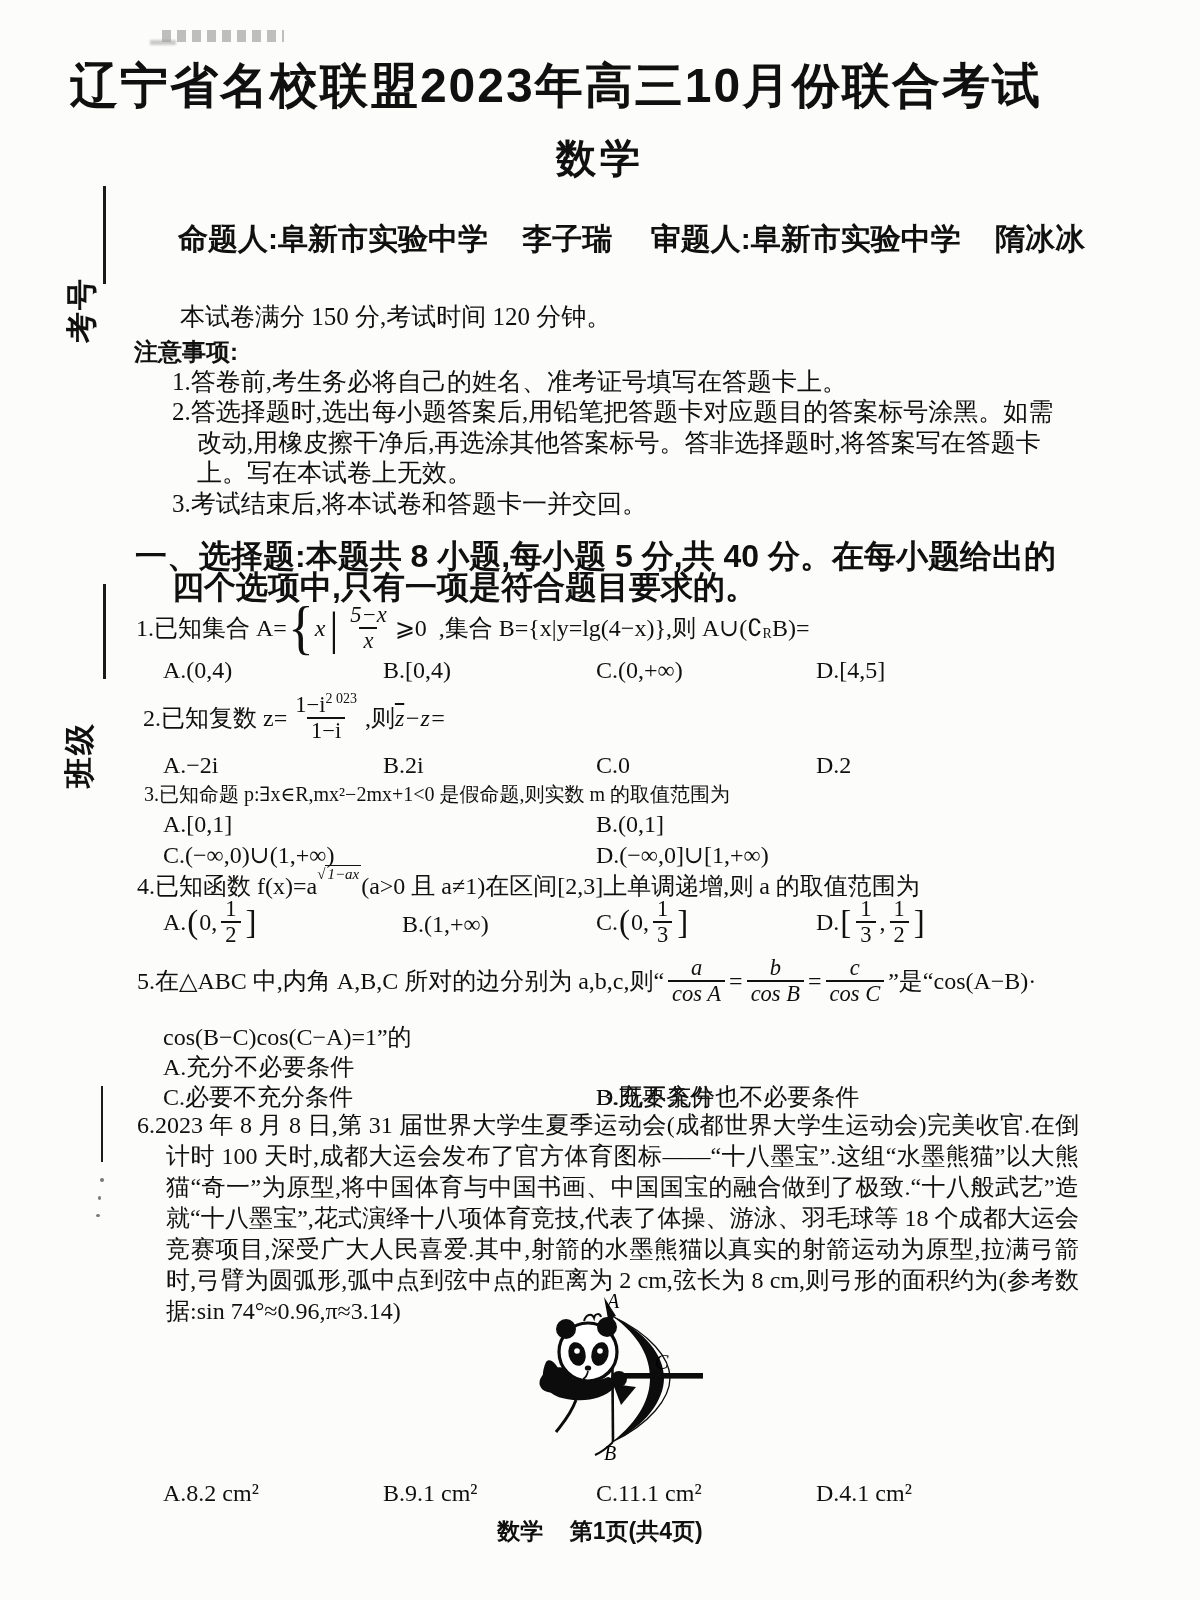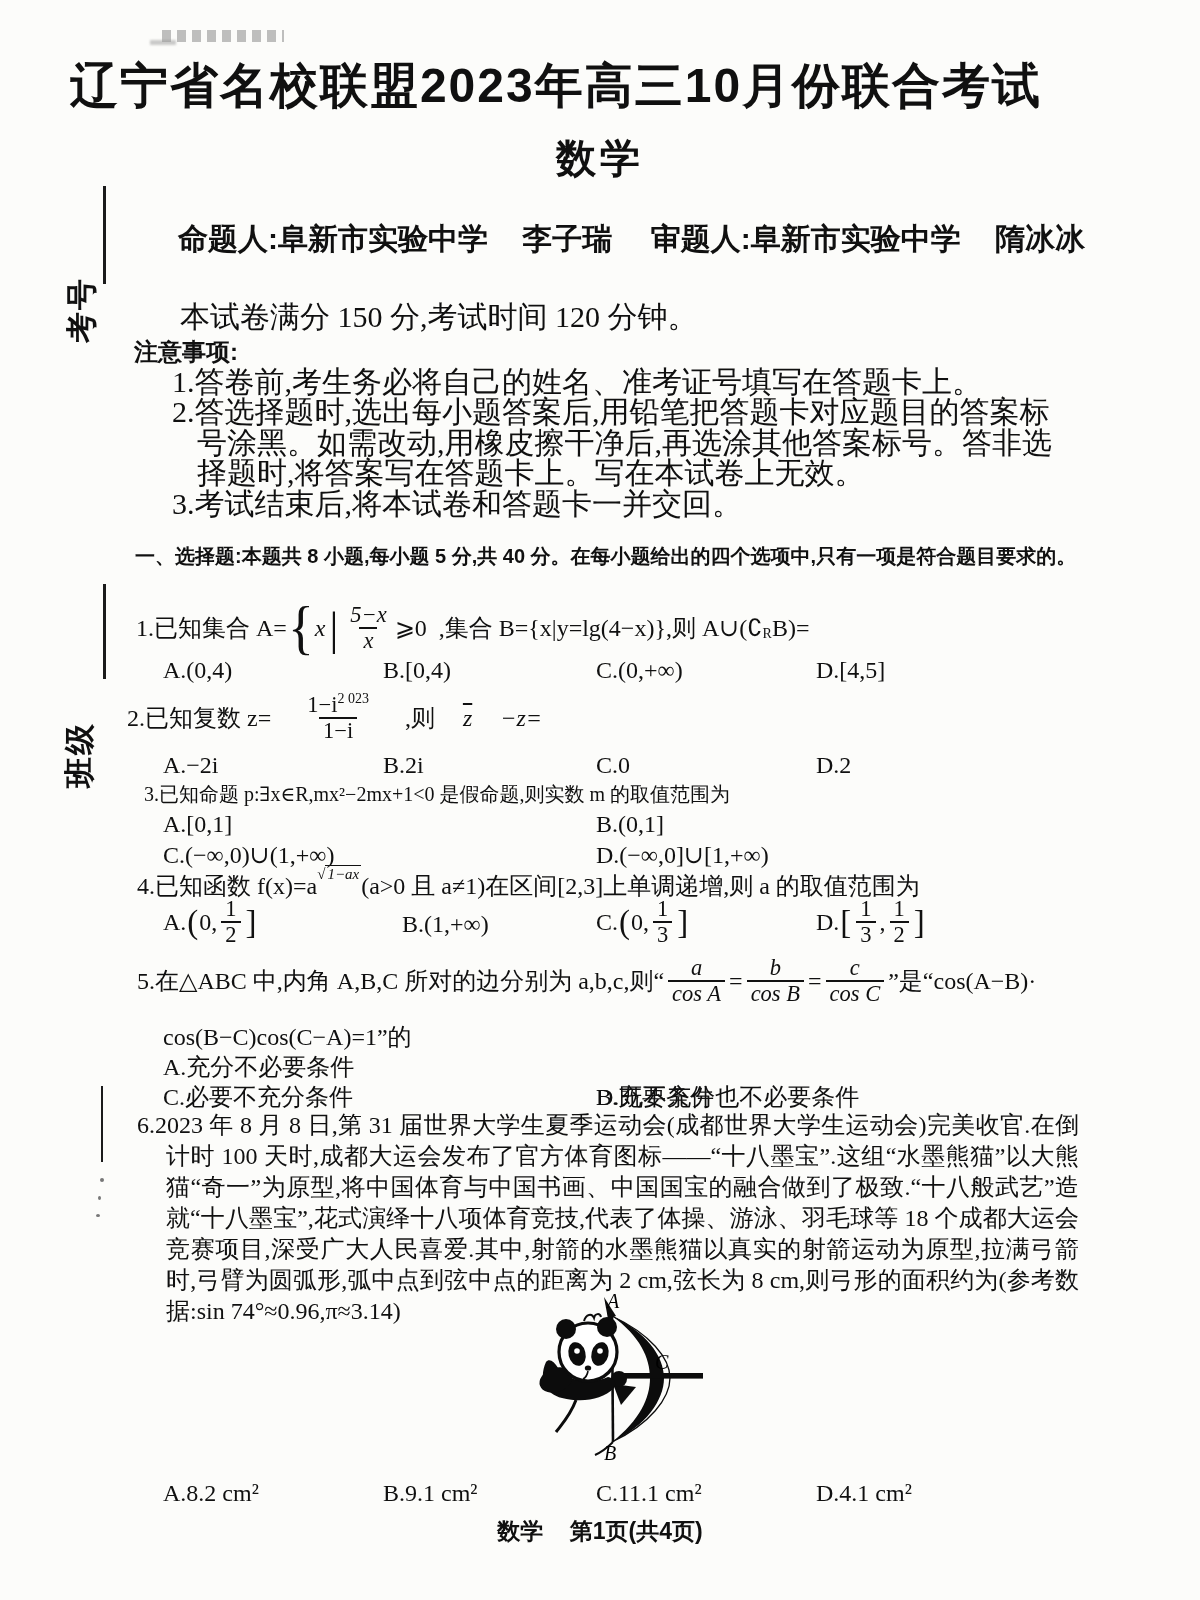--- a/index.html
+++ b/index.html
@@ -10,21 +10,21 @@
     font-family:"Liberation Serif","DejaVu Serif","DejaVu Sans",serif;
   }
   .hei { font-family:"Liberation Sans","DejaVu Sans",sans-serif; font-weight:700; }
   .abs { position:absolute; }
   .title { position:absolute; left:0; top:54px; width:1112px; text-align:center;
            font-size:48px; letter-spacing:2px; }
   .subject { position:absolute; left:0; top:131px; width:1200px; text-align:center;
              font-size:40px; letter-spacing:4px; }
   .authors { position:absolute; left:178px; top:219px; font-size:30px; white-space:nowrap; }
   .authors span { margin-right:26px; }
-  .bodytxt { font-size:30px; line-height:30.5px; }
+  .bodytxt { font-size:25px; line-height:30.5px; }
   .row { position:absolute; left:0; width:1200px; height:40px; }
   .opt { position:absolute; font-size:24px; white-space:nowrap; }
   .mathrow { position:absolute; display:flex; align-items:center; font-size:24px; white-space:nowrap; }
   .frac { display:inline-flex; flex-direction:column; align-items:center;
           line-height:1.08; font-size:22.5px; margin:0 4px; }
   .frac .den { border-top:2px solid #111; padding:0 4px; }
   .frac .num { padding:0 4px; }
   .it { font-style:italic; }
   .brace { font-size:54px; font-weight:300; transform:scaleY(1.08); margin:0 1px; }
   .vbar  { font-size:44px; font-weight:300; margin:0 4px; transform:scaleY(1.05); }
@@ -74,21 +74,21 @@
     <span>审题人:阜新市实验中学</span>
     <span style="margin-right:4px;">隋冰冰</span>
   </div>
 
   <p class="abs bodytxt" style="left:180px; top:302px;">本试卷满分 150 分,考试时间 120 分钟。</p>
   <p class="abs hei" style="left:134px; top:336px; font-size:24px;">注意事项:</p>
   <p class="abs bodytxt" style="left:172px; top:367px;">1.答卷前,考生务必将自己的姓名、准考证号填写在答题卡上。</p>
   <p class="abs bodytxt" style="left:172px; top:397px; width:902px; padding-left:25px; text-indent:-25px;">2.答选择题时,选出每小题答案后,用铅笔把答题卡对应题目的答案标号涂黑。如需改动,用橡皮擦干净后,再选涂其他答案标号。答非选择题时,将答案写在答题卡上。写在本试卷上无效。</p>
   <p class="abs bodytxt" style="left:172px; top:489px;">3.考试结束后,将本试卷和答题卡一并交回。</p>
 
-  <p class="abs hei" style="left:135px; top:541px; width:948px; font-size:20px; line-height:30.5px; padding-left:37px; text-indent:-37px;">一、选择题:本题共 8 小题,每小题 5 分,共 40 分。在每小题给出的四个选项中,只有一项是符合题目要求的。</p>
+  <p class="abs hei" style="left:135px; top:541px; width:948px; font-size:32px; line-height:30.5px; padding-left:37px; text-indent:-37px;">一、选择题:本题共 8 小题,每小题 5 分,共 40 分。在每小题给出的四个选项中,只有一项是符合题目要求的。</p>
 
   <div class="mathrow" style="left:136px; top:599px; height:58px;">
     <span>1.已知集合 A=</span>
     <span class="brace">{</span>
     <span class="it">x</span>
     <span class="vbar">|</span>
     <span class="frac">
       <span class="num it">5−x</span>
       <span class="den it">x</span>
     </span>
@@ -97,21 +97,21 @@
     <span class="subR">R</span>
     <span>B)=</span>
   </div>
   <div class="row" style="top:657px;">
     <span class="opt" style="left:163px;">A.(0,4)</span>
     <span class="opt" style="left:383px;">B.[0,4)</span>
     <span class="opt" style="left:596px;">C.(0,+∞)</span>
     <span class="opt" style="left:816px;">D.[4,5]</span>
   </div>
 
-  <div class="mathrow" style="left:127px; top:689px; height:58px;gap:28px;">
+  <div class="mathrow" style="left:143px; top:689px; height:58px;">
     <span>2.已知复数 z=</span>
     <span class="frac">
       <span class="num">
         <span>1−i</span><span class="supE">2 023</span>
       </span>
       <span class="den">1−i</span>
     </span>
     <span>,则 </span>
     <span class="zbar">z</span>
     <span class="it">−z=</span>

